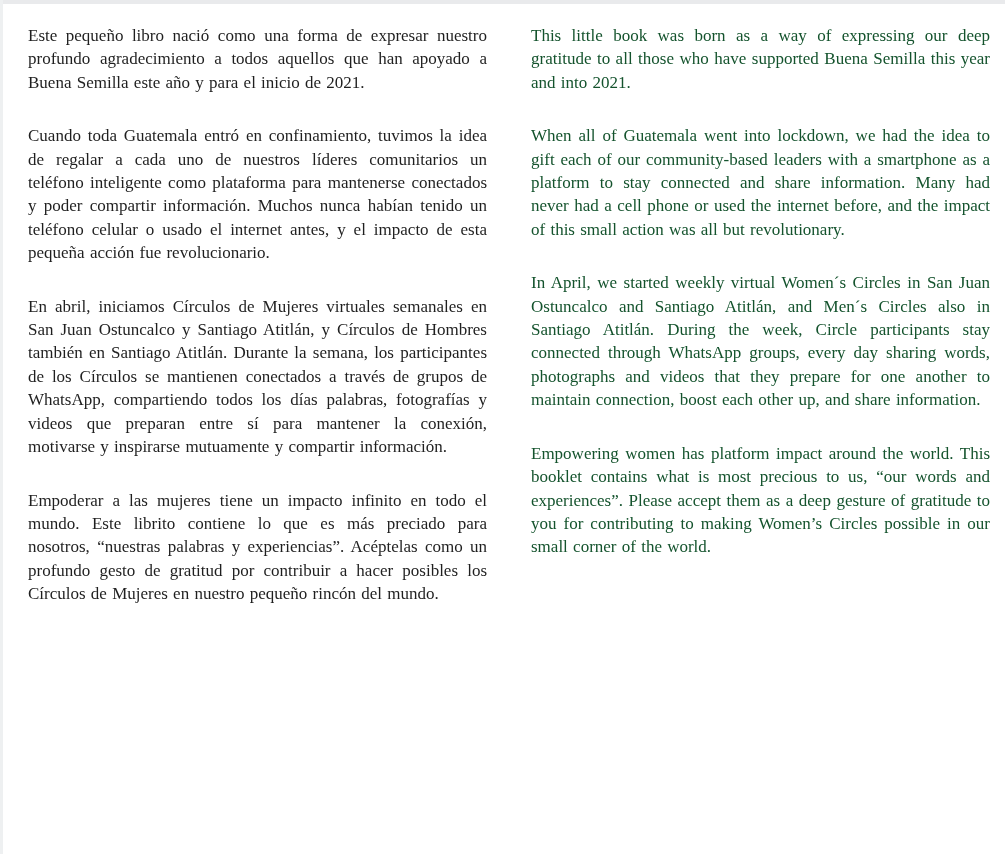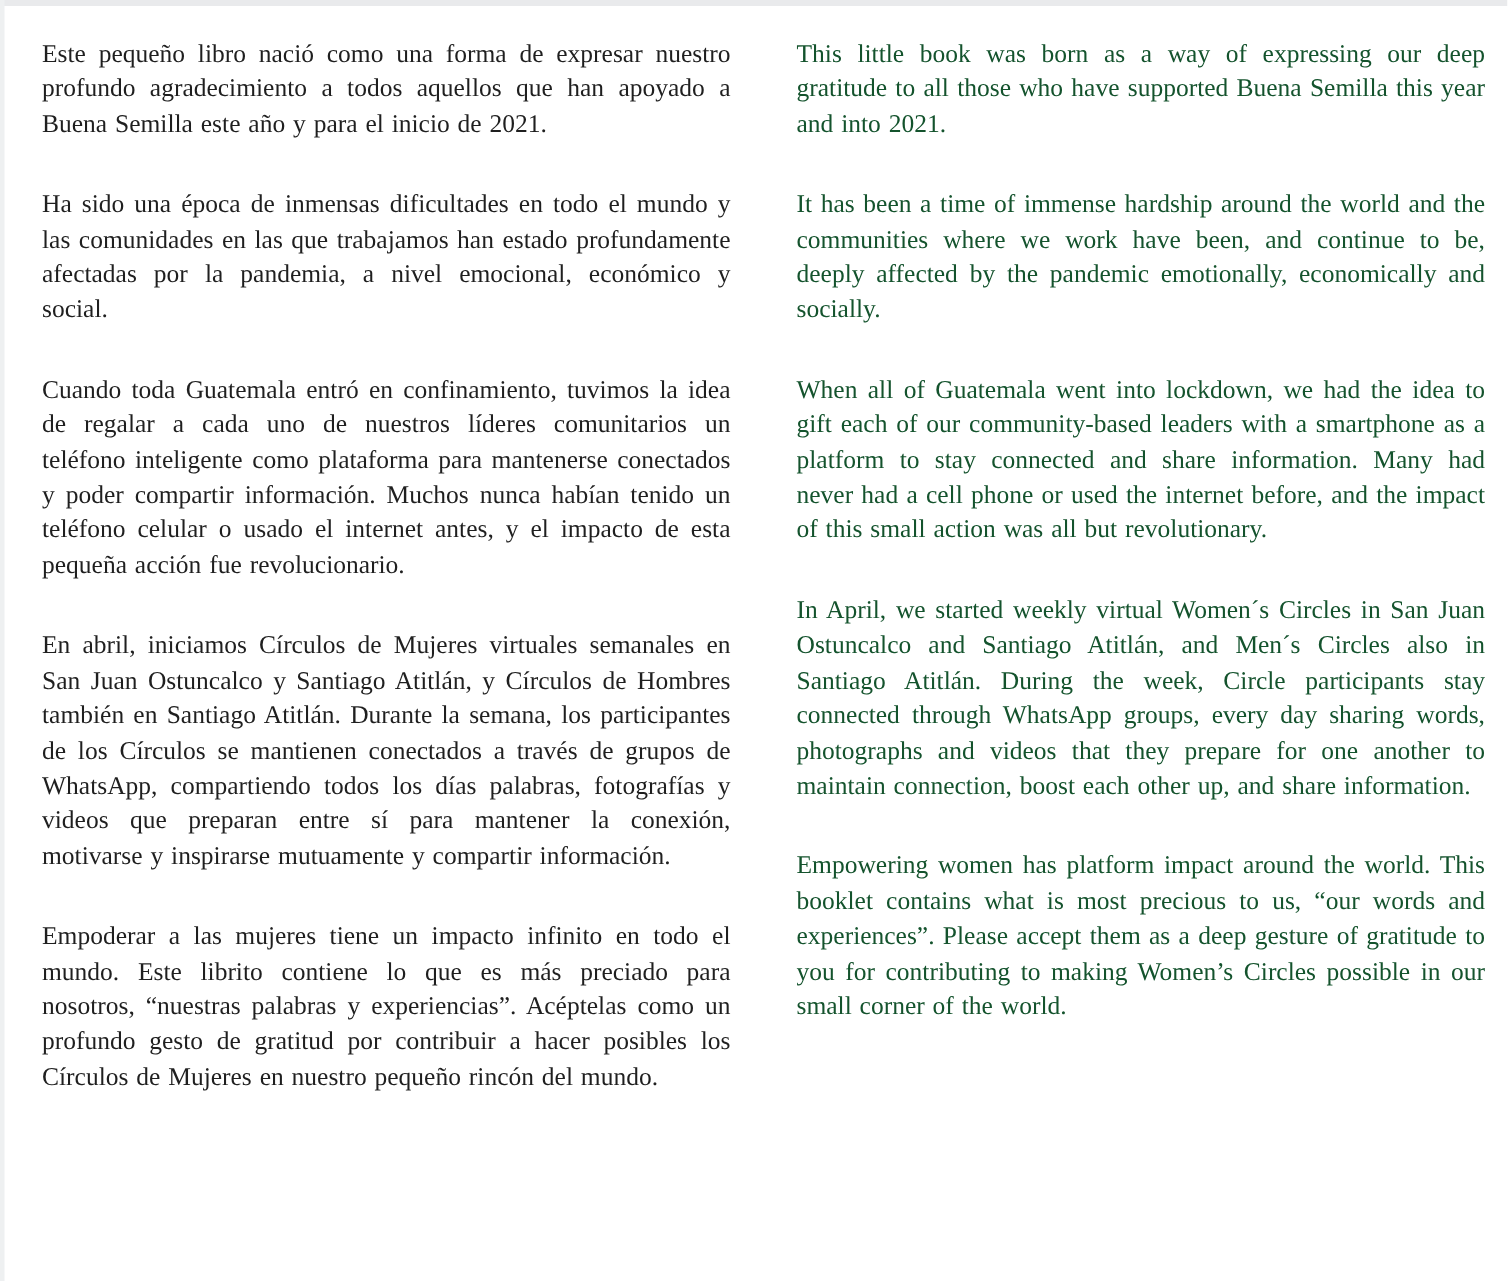--- a/index.html
+++ b/index.html
@@ -55,28 +55,26 @@
 <body>
 
 <div class="page">
   <div class="edge-top"></div>
   <div class="edge-left"></div>
 
   <div class="columns">
 
     <div class="col col-es">
       <p>Este pequeño libro nació como una forma de expresar nuestro profundo agradecimiento a todos aquellos que han apoyado a Buena Semilla este año y para el inicio de 2021.</p>
-      <p>Ha sido una época de inmensas dificultades en todo el mundo y las comunidades en las que trabajamos han estado profundamente afectadas por la pandemia, a nivel emocional, económico y social.</p>
       <p>Cuando toda Guatemala entró en confinamiento, tuvimos la idea de regalar a cada uno de nuestros líderes comunitarios un teléfono inteligente como plataforma para mantenerse conectados y poder compartir información. Muchos nunca habían tenido un teléfono celular o usado el internet antes, y el impacto de esta pequeña acción fue revolucionario.</p>
       <p>En abril, iniciamos Círculos de Mujeres virtuales semanales en San Juan Ostuncalco y Santiago Atitlán, y Círculos de Hombres también en Santiago Atitlán. Durante la semana, los participantes de los Círculos se mantienen conectados a través de grupos de WhatsApp, compartiendo todos los días palabras, fotografías y videos que preparan entre sí para mantener la conexión, motivarse y inspirarse mutuamente y compartir información.</p>
       <p>Empoderar a las mujeres tiene un impacto infinito en todo el mundo. Este librito contiene lo que es más preciado para nosotros, “nuestras palabras y experiencias”. Acéptelas como un profundo gesto de gratitud por contribuir a hacer posibles los Círculos de Mujeres en nuestro pequeño rincón del mundo.</p>
     </div>
 
     <div class="col col-en">
       <p>This little book was born as a way of expressing our deep gratitude to all those who have supported Buena Semilla this year and into 2021.</p>
-      <p>It has been a time of immense hardship around the world and the communities where we work have been, and continue to be, deeply affected by the pandemic emotionally, economically and socially.</p>
       <p>When all of Guatemala went into lockdown, we had the idea to gift each of our community-based leaders with a smartphone as a platform to stay connected and share information. Many had never had a cell phone or used the internet before, and the impact of this small action was all but revolutionary.</p>
       <p>In April, we started weekly virtual Women´s Circles in San Juan Ostuncalco and Santiago Atitlán, and Men´s Circles also in Santiago Atitlán. During the week, Circle participants stay connected through WhatsApp groups, every day sharing words, photographs and videos that they prepare for one another to maintain connection, boost each other up, and share information.</p>
       <p>Empowering women has platform impact around the world. This booklet contains what is most precious to us, “our words and experiences”. Please accept them as a deep gesture of gratitude to you for contributing to making Women’s Circles possible in our small corner of the world.</p>
     </div>
 
   </div>
 </div>
 
 </body></html>

